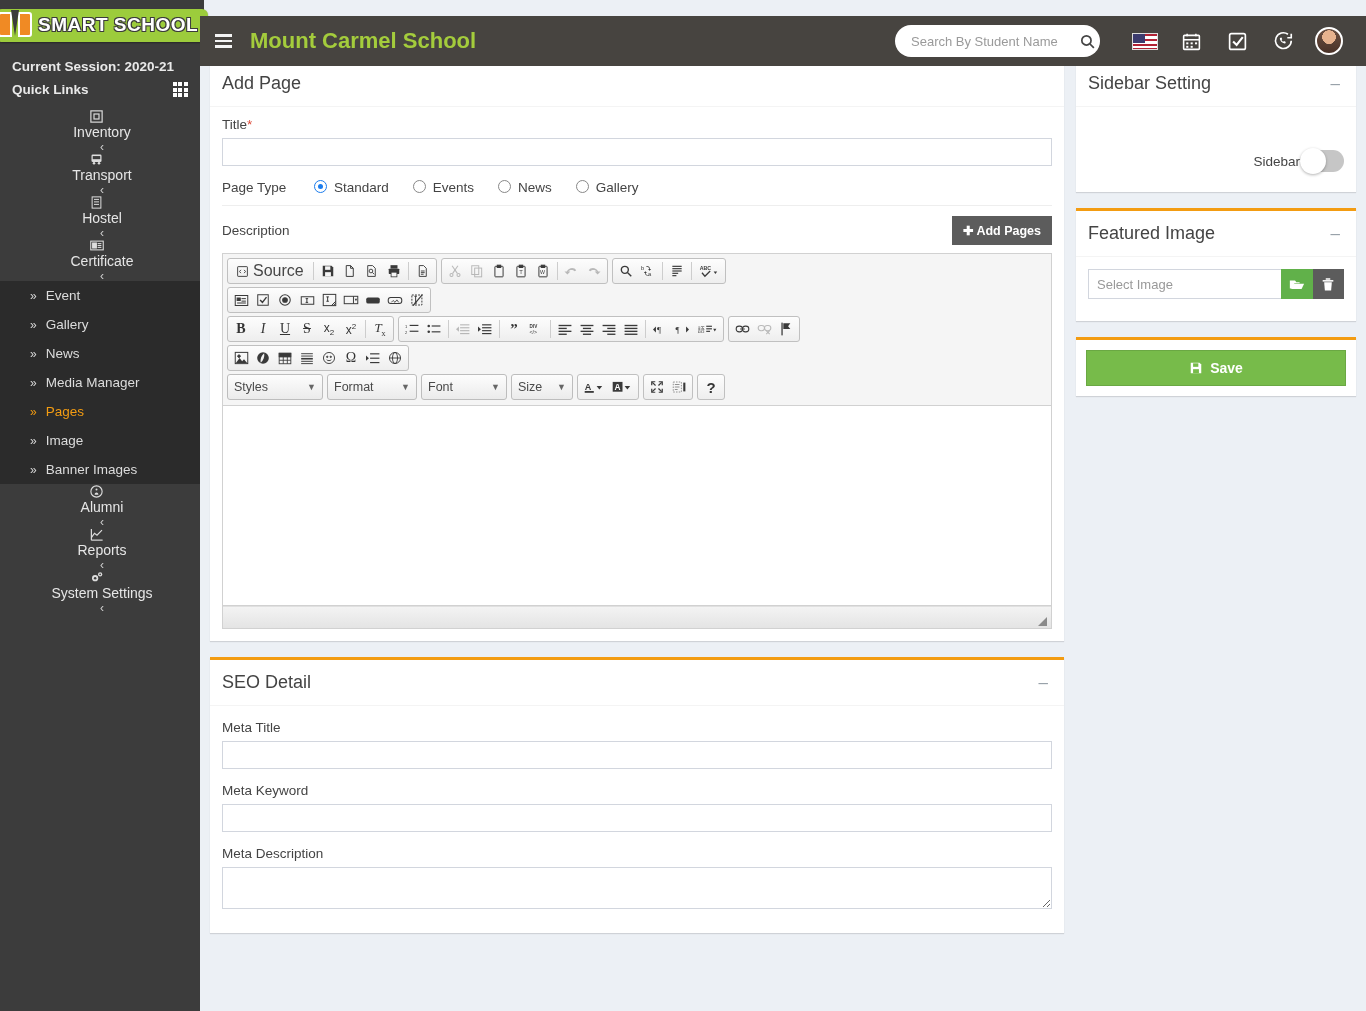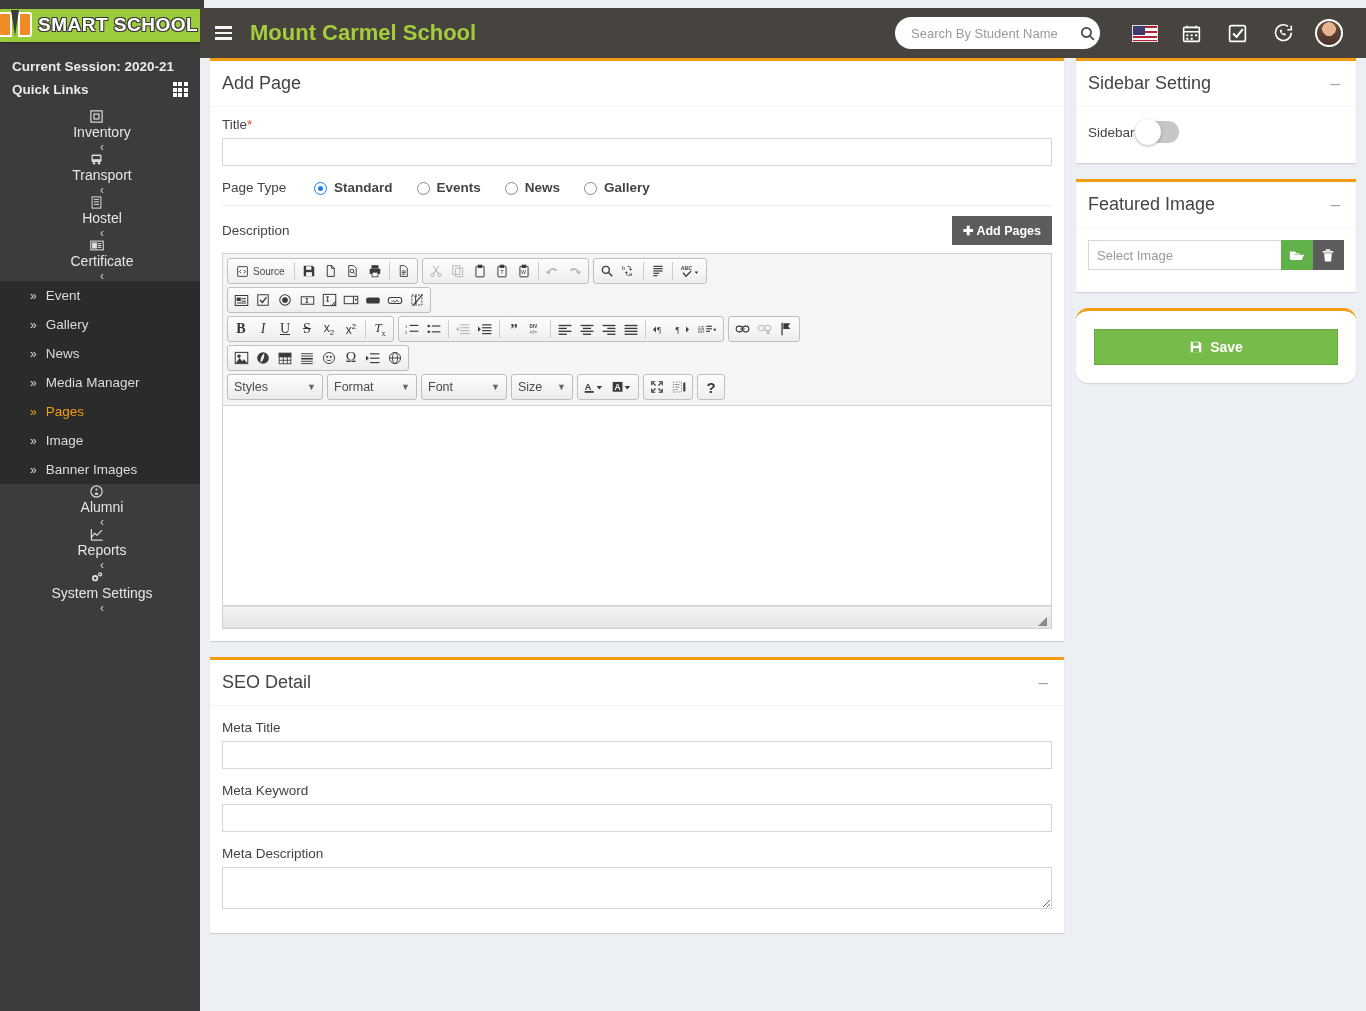--- a/index.html
+++ b/index.html
@@ -32,21 +32,21 @@
     position: absolute; left: 13px; top: 0px; width: 0; height: 0;
     border-left: 4px solid transparent; border-right: 4px solid transparent;
     border-top: 26px solid #3b3b3b;
   }
   .logo-text {
     font-size: 19px; font-weight: bold; color: #fff; letter-spacing: .5px;
     text-shadow: 1px 1px 0 #3b3b3b, -1px -1px 0 #3b3b3b, 1px -1px 0 #3b3b3b, -1px 1px 0 #3b3b3b;
     white-space: nowrap;
   }
   .navbar {
-    position: absolute; left: 200px; top: 8px; right: 0; height: 50px;
+    position: absolute; left: 200px; top: 16px; right: 0; height: 50px;
     background: #474440; display: flex; align-items: center;
   }
   .hamburger { width: 42px; display: flex; flex-direction: column; gap: 3px; align-items: center; cursor: pointer; padding-left: 4px;}
   .hamburger i { display: block; width: 17px; height: 2.5px; background: #f4f4f4; }
   .school-name { color: #a4cc3c; font-size: 22px; font-weight: bold; margin-left: 8px; white-space: nowrap;}
   .nav-right { margin-left: auto; display: flex; align-items: center; gap: 0; padding-right: 14px; }
   .search-wrap {
     position: relative; width: 205px; height: 32px; background: #fff; border-radius: 18px;
     display: flex; align-items: center; padding: 0 8px 0 16px; margin-right: 22px;
   }
@@ -116,21 +116,21 @@
 
   .lbl { font-size: 13.5px; color: #444; display: block; margin-bottom: 6px; }
   .req { color: #dd4b39; }
   .ctrl {
     width: 100%; height: 28px; border: 1px solid #d2d6de; background: #fff;
     font-size: 13px; padding: 0 8px; font-family: "Liberation Sans", sans-serif; color: #555; outline:none;
   }
   .form-row { margin-bottom: 14px; }
   .radio-row { display: flex; align-items: center; gap: 0; padding-bottom: 4px; }
   .radio-row .ptlbl { font-size: 13.5px; color: #444; width: 92px; }
-  .radio-item { display: flex; align-items: flex-end; margin-right: 24px; cursor: pointer; font-weight: bold; }
+  .radio-item { display: flex; align-items: flex-start; margin-right: 24px; cursor: pointer; }
   .radio-item .dot {
     width: 13px; height: 13px; border-radius: 50%; border: 1.5px solid #888; background: #fff;
     margin-right: 7px; position: relative; flex: none;
   }
   .radio-item.on .dot { border-color: #1b7ced; }
   .radio-item.on .dot::after {
     content:""; position:absolute; left:2.5px; top:2.5px; width:5px; height:5px;
     border-radius:50%; background:#1b7ced;
   }
   .radio-item span { font-size: 13.5px; color: #444; }
@@ -150,21 +150,21 @@
     display: flex; align-items: center; border: 1px solid #c0c0c0; border-radius: 3px;
     background: linear-gradient(#fdfdfd, #eeeeee); padding: 1px 2px; height: 26px;
   }
   .tb-btn {
     width: 22px; height: 22px; display: flex; align-items: center; justify-content: center;
     font-size: 13px; color: #343434; cursor: pointer; border-radius: 2px; position: relative;
   }
   .tb-btn.wide { width: 28px; }
   .tb-btn.dis { opacity: .32; }
   .tb-sep { width: 1px; height: 18px; background: #cdcdcd; margin: 0 3px; }
-  .tb-src { display: flex; align-items: center; gap: 4px; padding: 0 6px; height: 32px; cursor: pointer; font-size: 10px; color: #474747; }
+  .tb-src { display: flex; align-items: center; gap: 4px; padding: 0 6px; height: 32px; cursor: pointer; font-size: 16px; color: #474747; }
   .cb {
     background: linear-gradient(#fdfdfd, #ebebeb); border: 1px solid #bdbdbd; border-radius: 3px;
     height: 26px; min-width: 78px; display: flex; align-items: center; justify-content: space-between;
     padding: 0 6px; font-size: 12.5px; color: #4a4a4a; cursor: pointer;
   }
   .cb .car { font-size: 9px; color: #666; margin-left: 8px; }
   .cke-area { height: 200px; background: #fff; border-bottom: 1px solid #d1d1d1; }
   .cke-bottom {
     height: 22px; background: linear-gradient(#f3f3f3, #e4e4e4); position: relative;
     border-top: 1px solid #e0e0e0;
@@ -178,32 +178,32 @@
   }
 
   
   .toggle {
     width: 44px; height: 22px; border-radius: 12px; background: #c6c6c6; position: relative; cursor: pointer;
   }
   .toggle .knob {
     position: absolute; left: 0px; top: -2px; width: 26px; height: 26px; border-radius: 50%;
     background: #fff; box-shadow: 0 1px 3px rgba(0,0,0,.3);
   }
-  .row-between { display: flex; align-items: center; justify-content: flex-start; }
+  .row-between { display: flex; align-items: center; justify-content: flex-end; margin-top: 29px; }
   .side-lbl { font-size: 13.5px; color: #444; }
   .img-group { display: flex; align-items: center; border-radius: 9px; }
   .img-group input {
     flex: 1; height: 30px; border: 1px solid #d2d6de; border-right: 0; padding: 0 8px;
     font-size: 13px; color: #555; font-family: "Liberation Sans", sans-serif; outline: none;
   }
   .img-group input::placeholder { color: #999; }
   .ig-btn { width: 34px; height: 30px; display: flex; align-items: center; justify-content: center; color: #fff; cursor: pointer; font-size: 13px; }
   .ig-open { background: #61b14a; }
   .ig-del { background: #5c5c5c; }
-  .save-box { background: #fff; border-top: 3px solid #f39c12; box-shadow: 0 1px 1px rgba(0,0,0,.12); padding: 18px; border-radius: 12px; }
+  .save-box { background: #fff; border-top: 3px solid #f39c12; box-shadow: 0 1px 1px rgba(0,0,0,.12); padding: 10px; }
   .btn-save {
     width: 100%; height: 36px; background: #77bb4a; border: 1px solid #6aa843; color: #fff;
     font-size: 14px; font-weight: bold; display: flex; align-items: center; justify-content: center;
     gap: 7px; cursor: pointer; font-family: "Liberation Sans", sans-serif;
   }
   svg { display: block; }
 </style>
 </head>
 <body>
 

